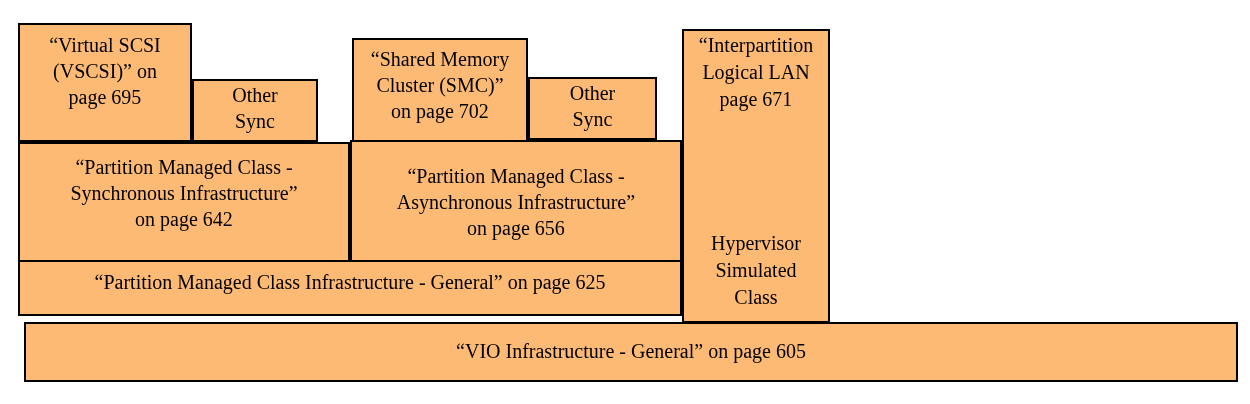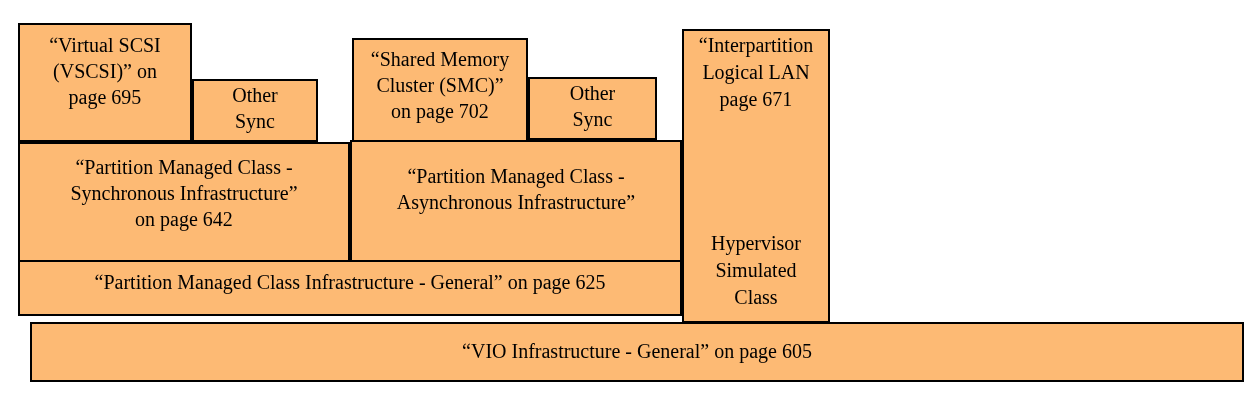--- a/index.html
+++ b/index.html
@@ -40,21 +40,21 @@
     align-items: center;
     line-height: 27px;
   }
 
   
   #box-sync-infra   { left: 18px;  top: 142px; width: 332px; height: 124px; padding-top: 10px; }
   #box-async-infra  { left: 350px; top: 140px; width: 332px; height: 126px; padding-top: 21px; }
 
   
   #box-pmc-general  { left: 18px;  top: 260px; width: 664px;  height: 56px; padding-top: 7px; }
-  #box-vio-general  { left: 30px;  top: 322px; width: 1214px; height: 60px; padding-top: 14px; }
+  #box-vio-general  { left: 24px;  top: 322px; width: 1214px; height: 60px; padding-top: 14px; }
 </style>
 </head>
 <body>
 
 <div id="canvas">
 
   <div class="box" id="box-vscsi">
     <div class="ln">“Virtual SCSI</div>
     <div class="ln">(VSCSI)” on</div>
     <div class="ln">page 695</div>
@@ -91,20 +91,21 @@
 
   <div class="box" id="box-sync-infra">
     <div class="ln">“Partition Managed Class -</div>
     <div class="ln">Synchronous Infrastructure”</div>
     <div class="ln">on page 642</div>
   </div>
 
   <div class="box" id="box-async-infra">
     <div class="ln">“Partition Managed Class -</div>
     <div class="ln">Asynchronous Infrastructure”</div>
+    <div class="ln">on page 656</div>
   </div>
 
   <div class="box" id="box-pmc-general">
     <div class="ln">“Partition Managed Class Infrastructure - General” on page 625</div>
   </div>
 
   <div class="box" id="box-vio-general">
     <div class="ln">“VIO Infrastructure - General” on page 605</div>
   </div>
 

